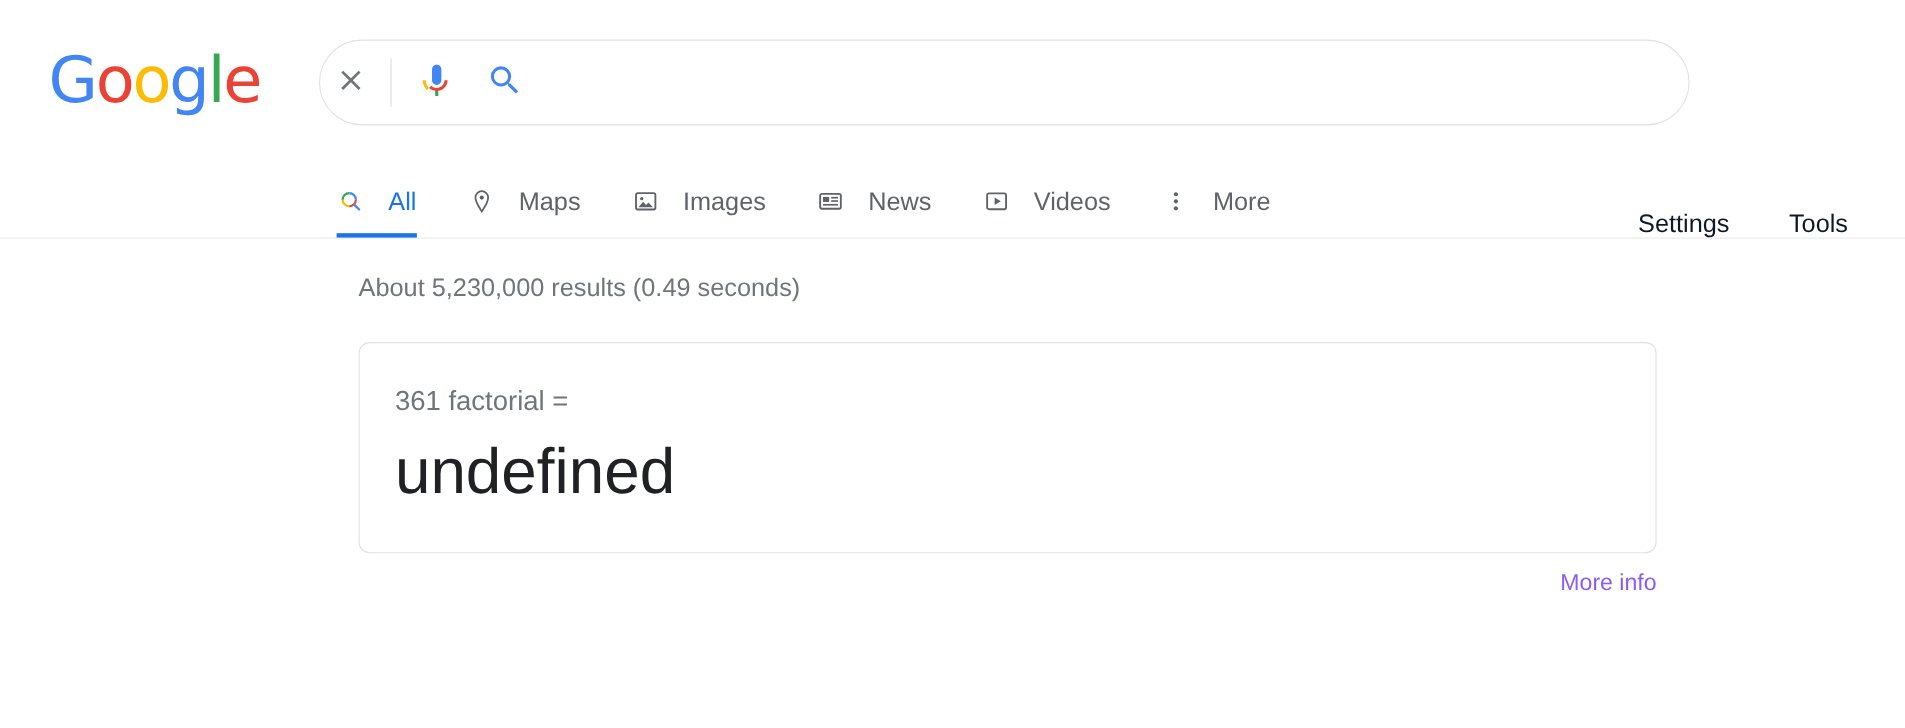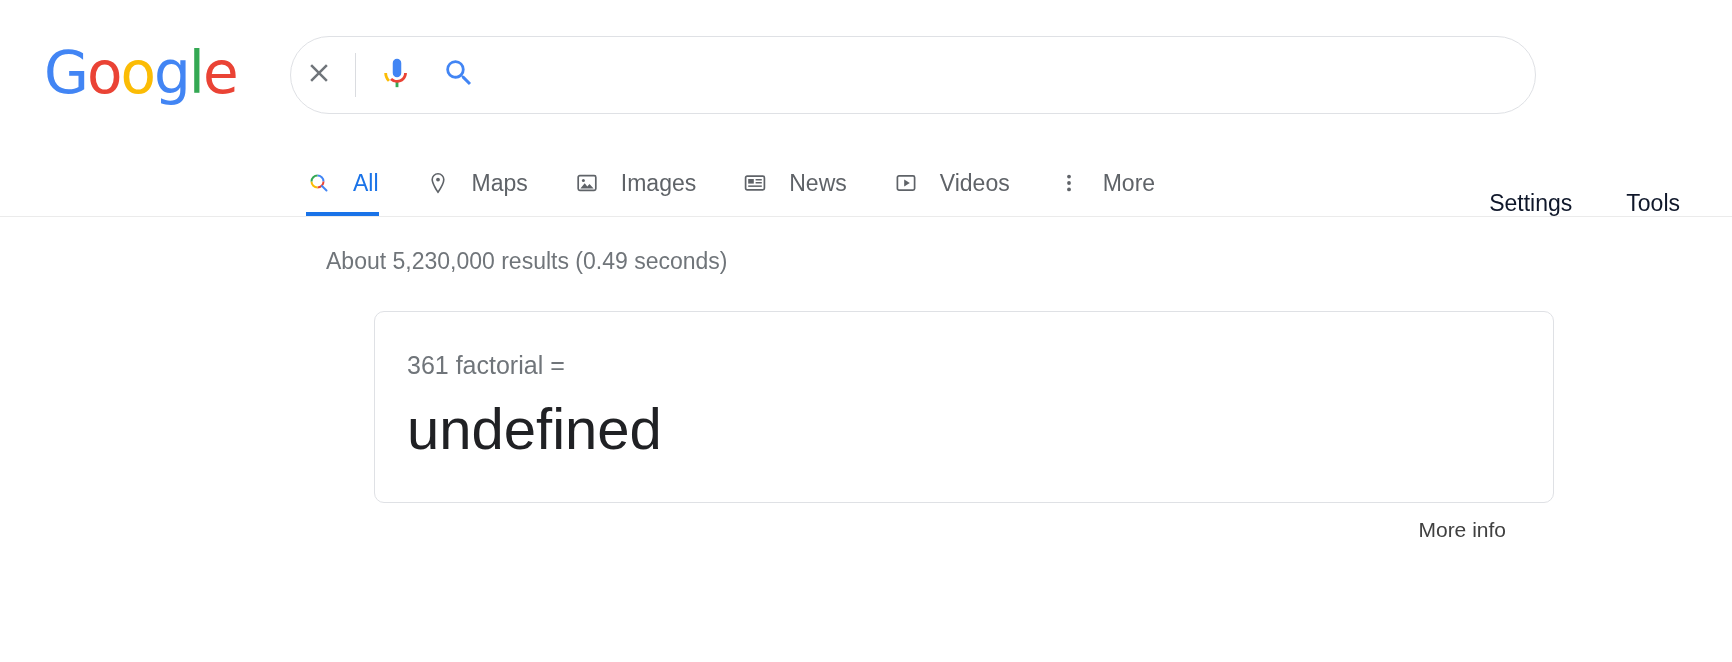--- a/index.html
+++ b/index.html
@@ -171,21 +171,20 @@
   }
 
   .calc-card {
     margin-top: 36px;
     width: 1180px;
     box-sizing: border-box;
     border: 1px solid #dfe1e5;
     border-radius: 10px;
     background: #fff;
     padding: 38px 0 40px 32px;
-    margin-left: 48px;
   }
   .calc-expr {
     font-size: 25px;
     line-height: 30px;
     color: #70757a;
     margin-bottom: 16px;
   }
   .calc-answer {
     font-size: 58px;
     line-height: 66px;
@@ -193,21 +192,21 @@
     font-family: "Liberation Sans", "DejaVu Sans", sans-serif;
   }
   .more-info-row {
     width: 1180px;
     text-align: right;
     margin-top: 14px;
   }
   .more-info {
     font-size: 21px;
     line-height: 26px;
-    color: #404040;
+    color: #8b5cf6;
     cursor: pointer;
     display: inline-block;
   }
 </style>
 </head>
 <body>
 
 <div class="header">
 
   <div class="logo">

